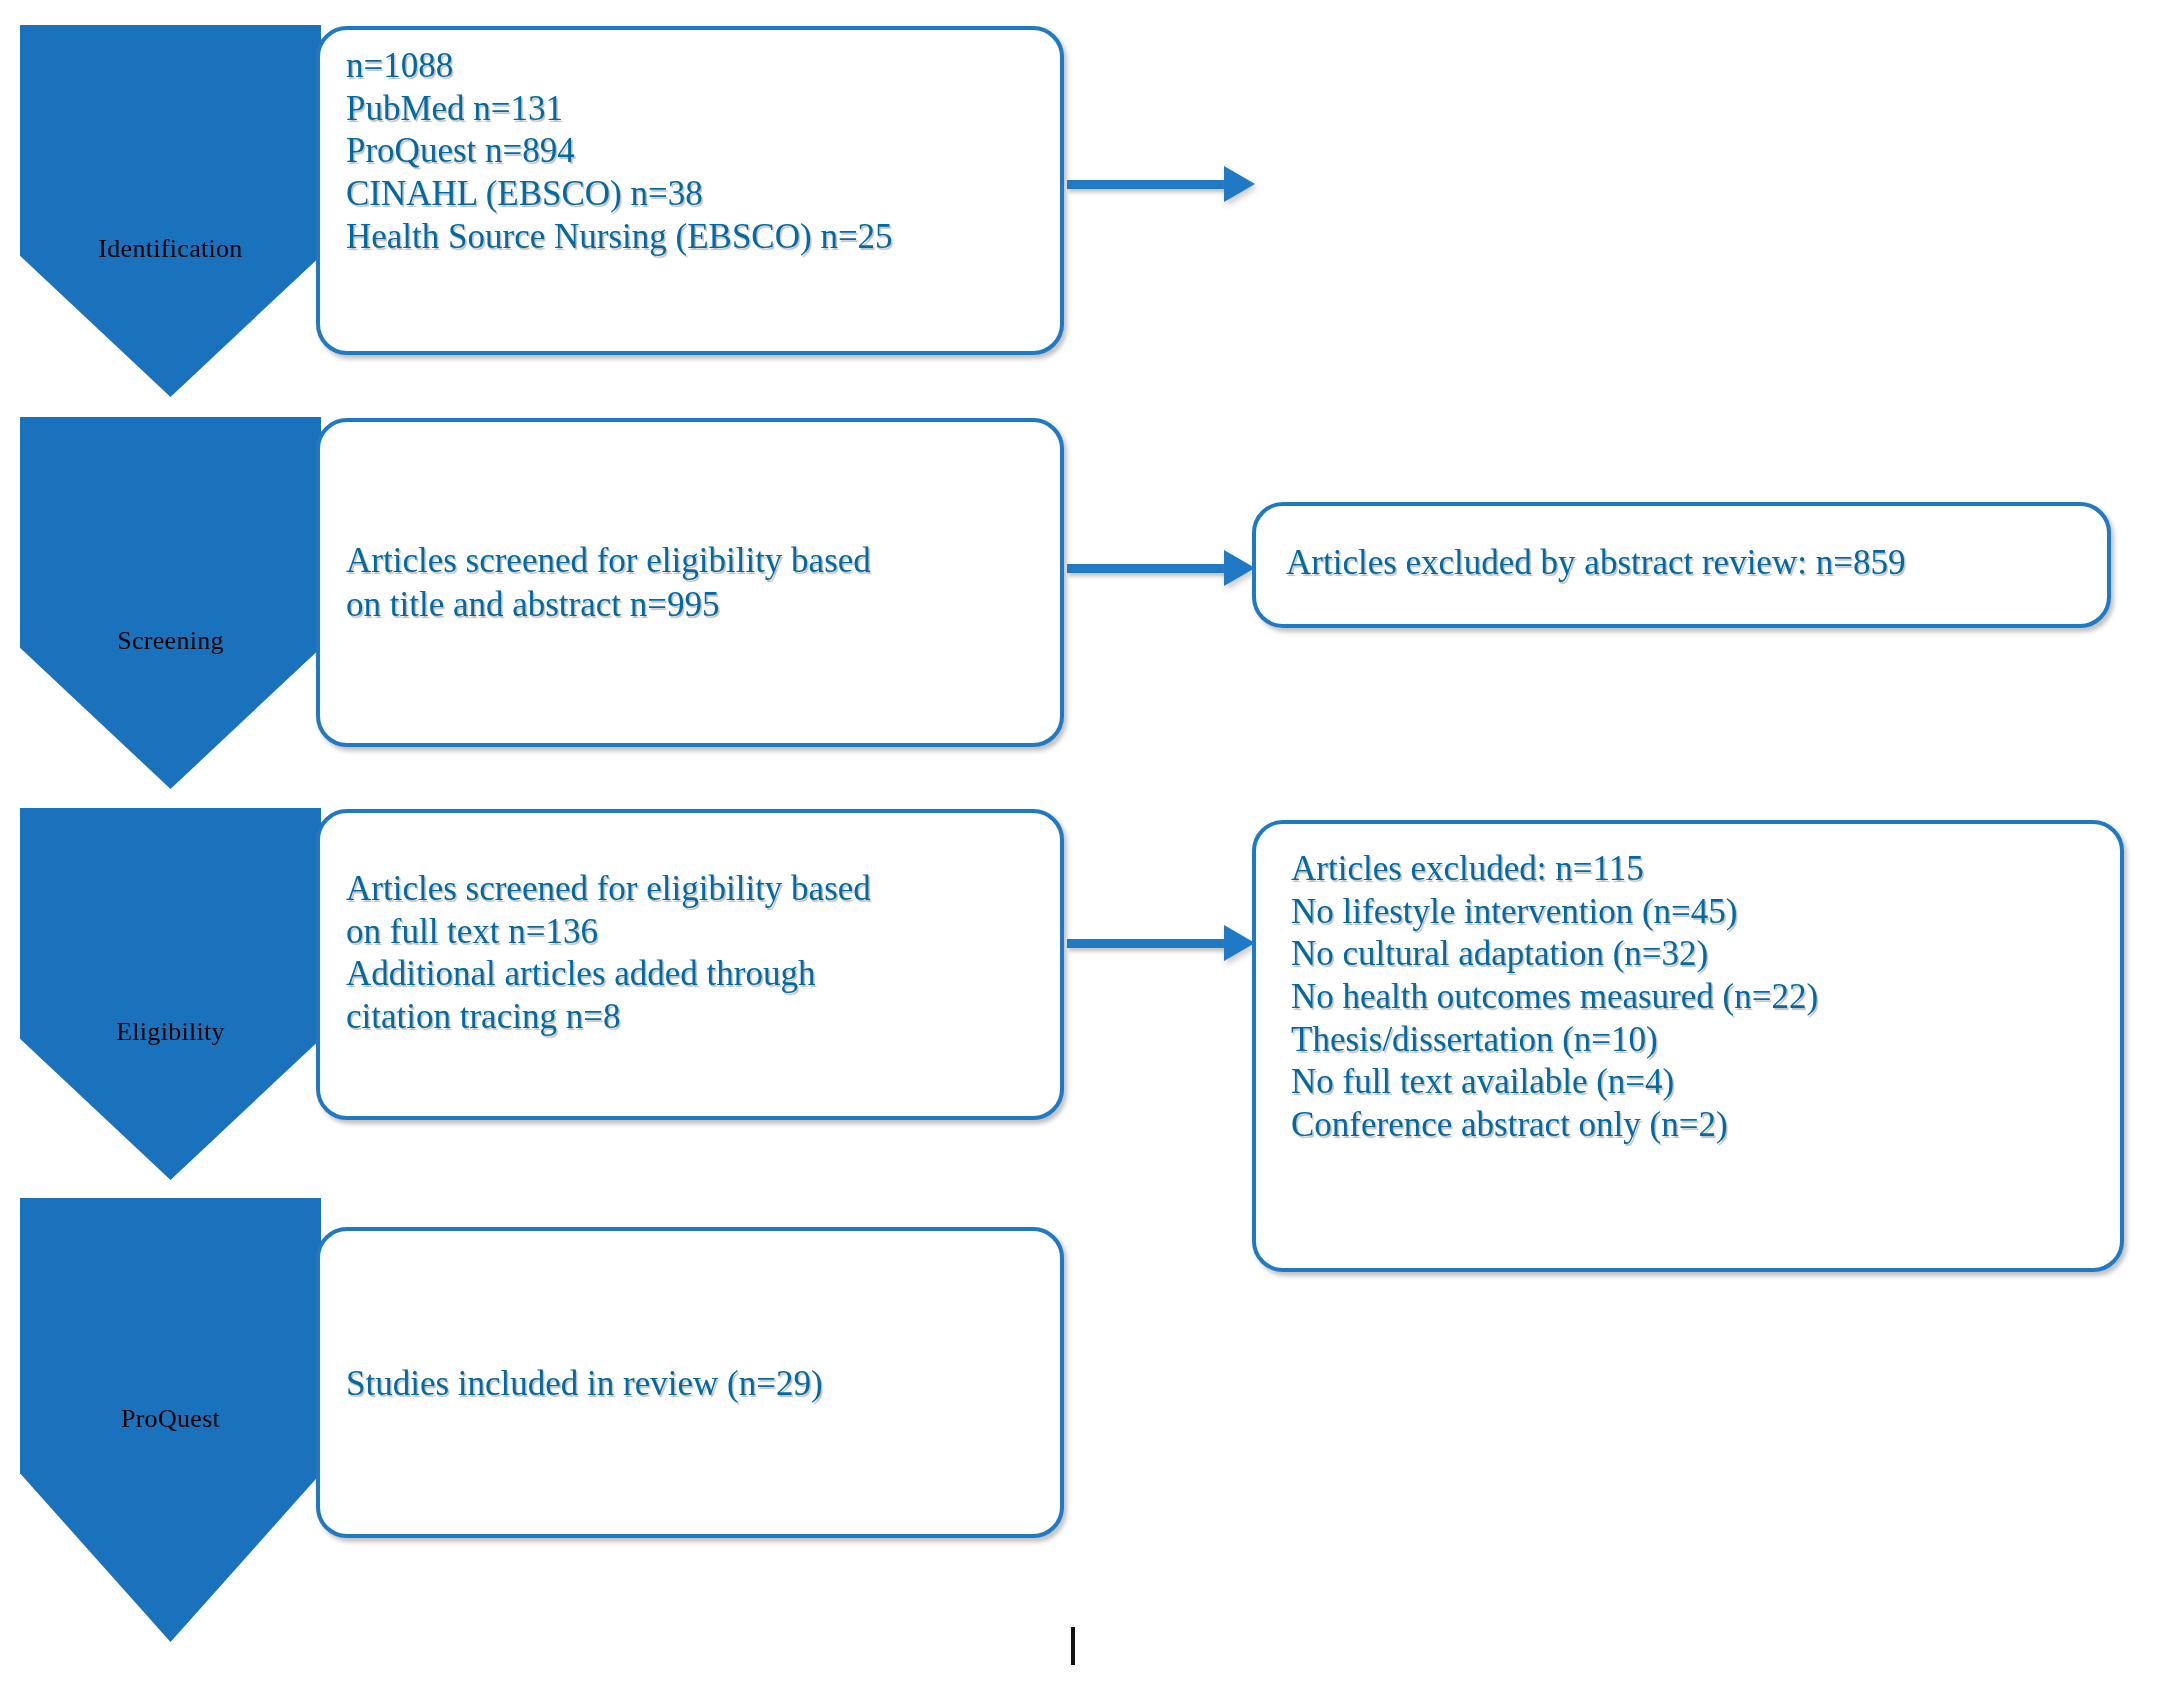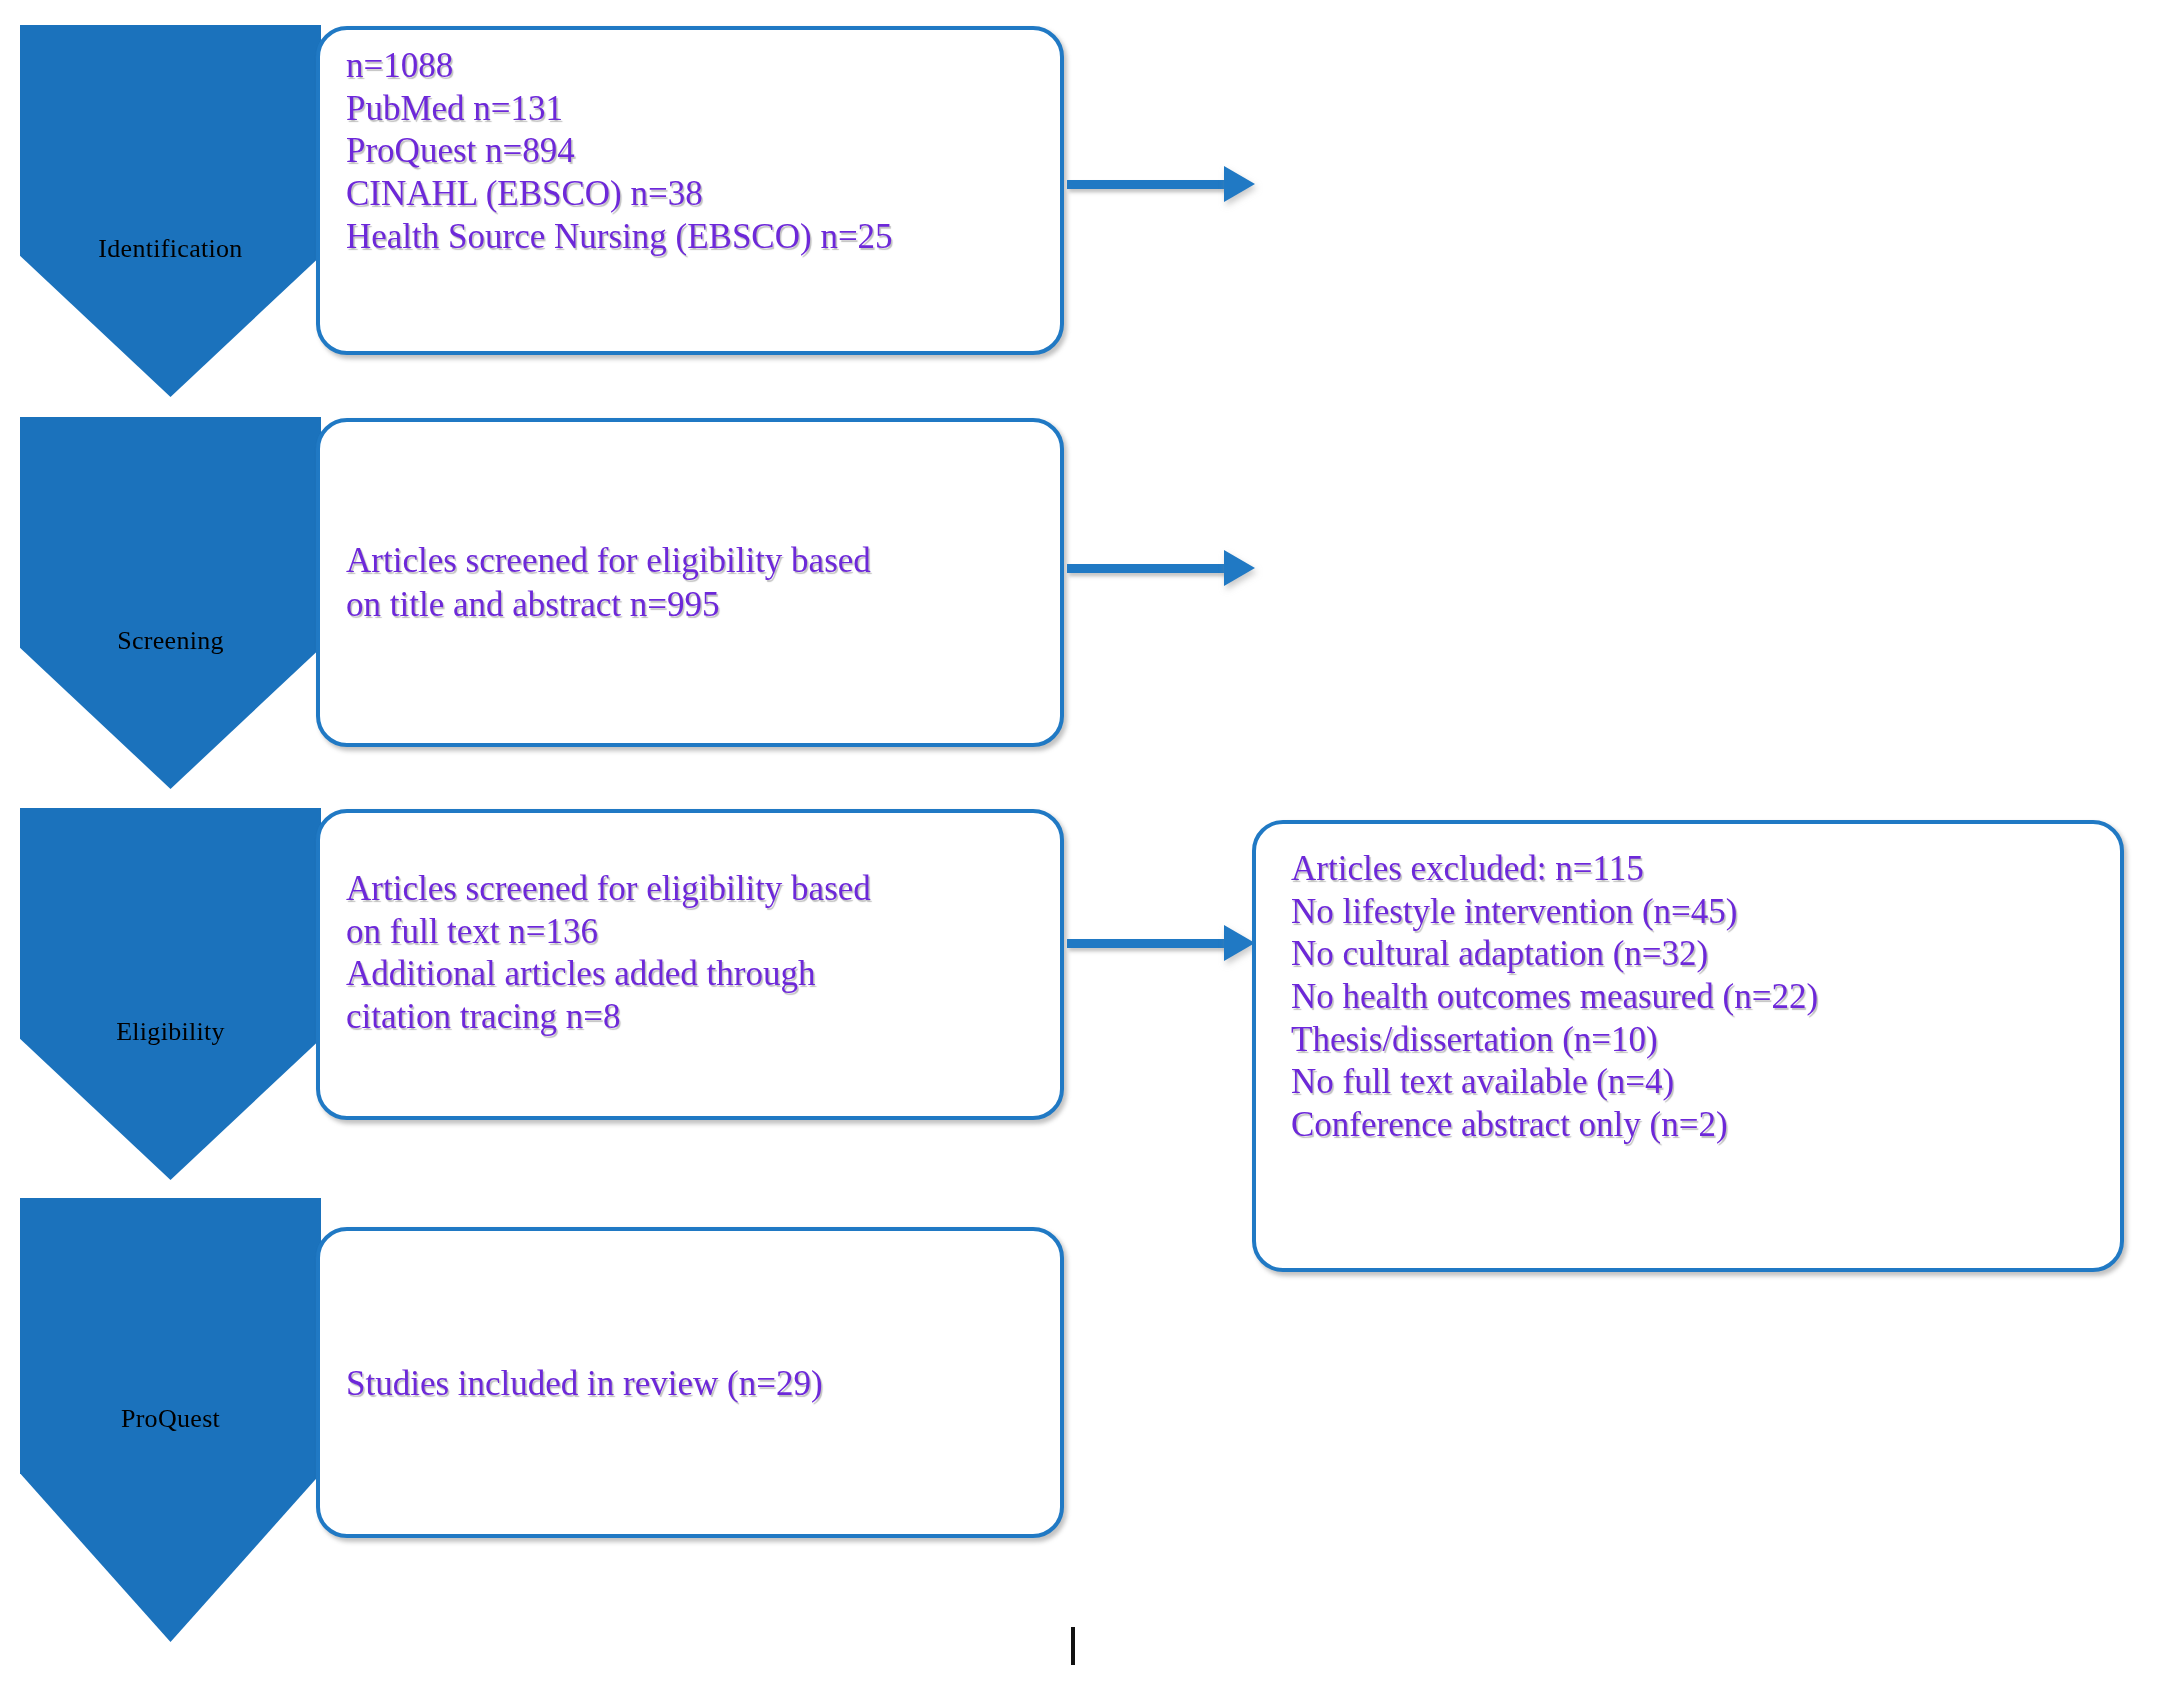--- a/index.html
+++ b/index.html
@@ -37,21 +37,21 @@
   .box {
     position: absolute;
     box-sizing: border-box;
     background: #ffffff;
     border: 4.5px solid #2079c4;
     border-radius: 31px;
     box-shadow: 3px 3.5px 4.5px rgba(120,120,120,0.45);
   }
   .box-text {
     position: absolute;
-    color: #6d28d9;
+    color: #0369a1;
     font-size: 35px;
     line-height: 1.27;
     white-space: pre-line;
     text-shadow: 1.5px 1.5px 1px rgba(140,140,140,0.55);
   }
   .box-text.tight { line-height: 1.22; }
   
   .conn {
     position: absolute;
     height: 0;
@@ -108,20 +108,23 @@
   <div class="box" style="left:316px; top:418px; width:748px; height:329px;">
     <div class="box-text" style="left:26px; top:117px; width:713px;">Articles screened for eligibility based
 on title and abstract n=995</div>
   </div>
 
   <div class="conn" style="left:1067px; top:564px; width:188px;">
     <div class="shaft" style="width:161px;"></div>
     <div class="head" style="left:157px;"></div>
   </div>
 
+  <div class="box" style="left:1252px; top:502px; width:859px; height:126px;">
+    <div class="box-text" style="left:30px; top:35px; width:804px;">Articles excluded by abstract review: n=859</div>
+  </div>
 
   <div class="stage-arrow" style="left:20px; top:808px; width:301px; height:372px;"></div>
   <div class="stage-label" style="left:20px; top:1019px; width:301px;">Eligibility</div>
 
   <div class="box" style="left:316px; top:809px; width:748px; height:311px;">
     <div class="box-text tight" style="left:26px; top:55px; width:713px;">Articles screened for eligibility based
 on full text n=136
 Additional articles added through
 citation tracing n=8</div>
   </div>

